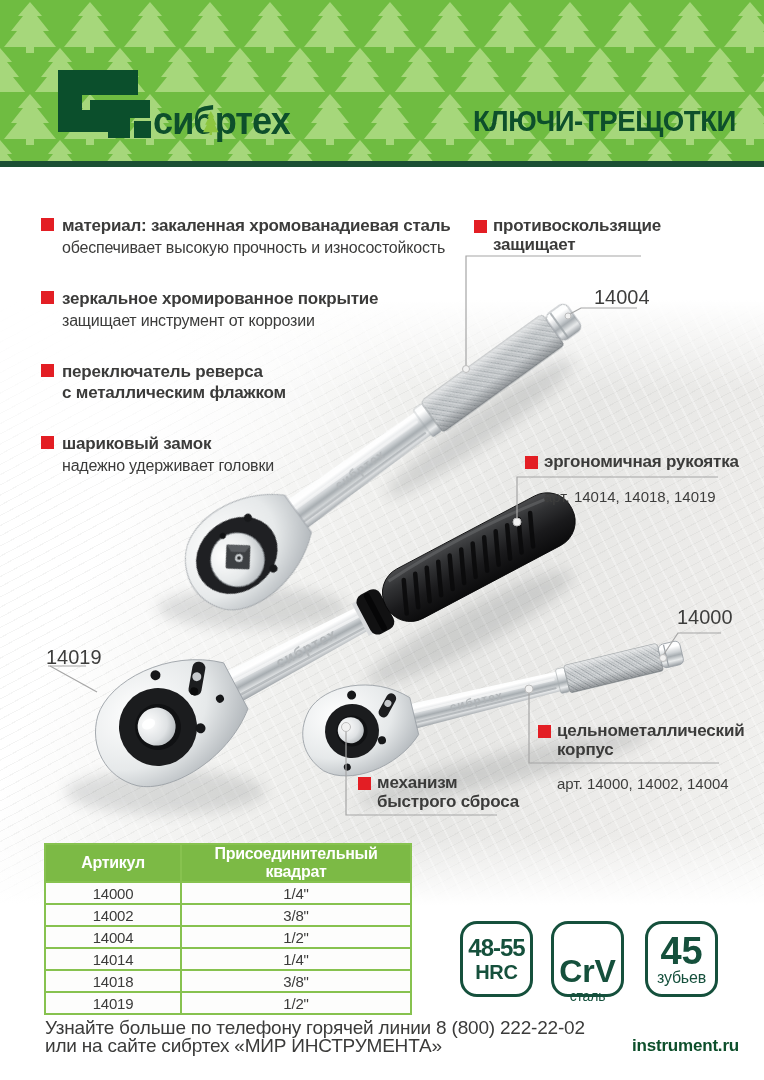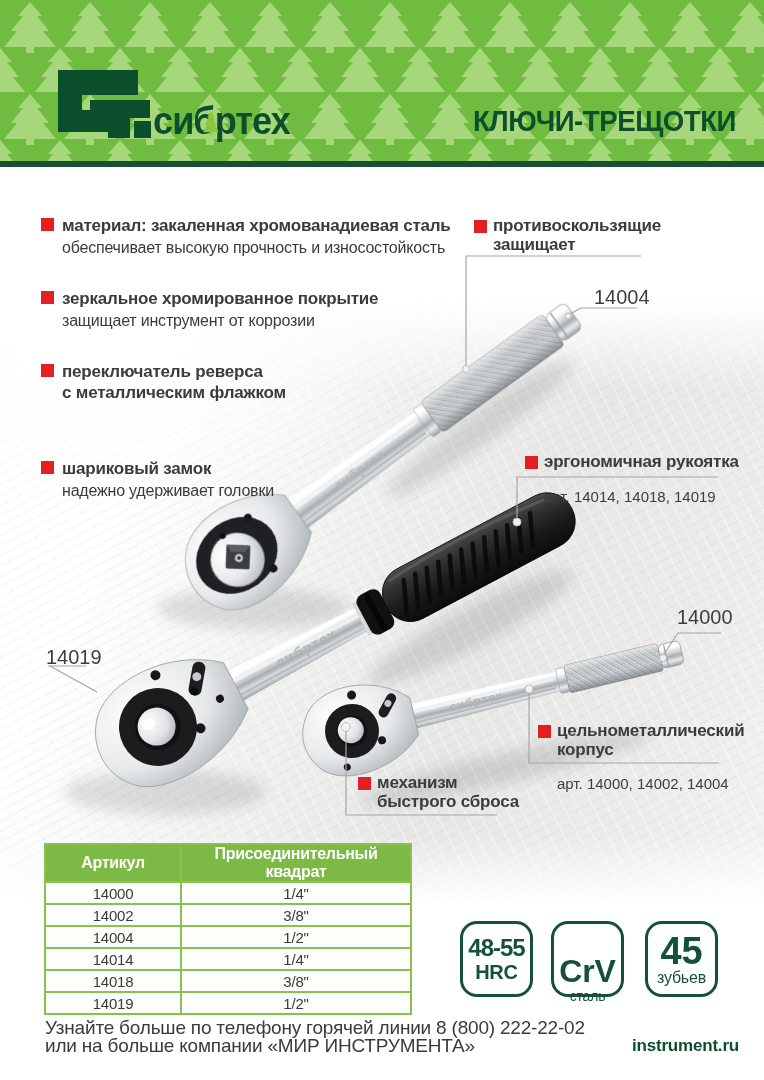--- a/index.html
+++ b/index.html
@@ -276,21 +276,21 @@
   <div class="feat" style="left:62px;top:288px;width:400px;">
     <span class="bullet"></span>
     <div class="f-title">зеркальное хромированное покрытие</div>
     <div class="f-sub">защищает инструмент от коррозии</div>
   </div>
   <div class="feat" style="left:62px;top:361px;width:400px;">
     <span class="bullet"></span>
     <div class="f-title">переключатель реверса</div>
     <div class="f-title">с металлическим флажком</div>
   </div>
-  <div class="feat" style="left:62px;top:433px;width:400px;margin-top:25px;">
+  <div class="feat" style="left:62px;top:433px;width:400px;">
     <span class="bullet"></span>
     <div class="f-title">шариковый замок</div>
     <div class="f-sub">надежно удерживает головки</div>
   </div>
 
   <div class="callout" style="left:493px;top:217px;">
     <span class="bullet"></span>
     <div class="c-title">противоскользящие</div>
     <div class="c-title">защищает</div>
   </div>
@@ -358,17 +358,17 @@
     <div class="t1">CrV</div>
     <div class="t2">сталь</div>
   </div>
   <div class="badge badge-teeth" style="left:645px;">
     <div class="t1">45</div>
     <div class="t2">зубьев</div>
   </div>
 
   <div class="footer-text">
     <div>Узнайте больше по телефону горячей линии 8 (800) 222-22-02</div>
-    <div>или на больше компании «МИР ИНСТРУМЕНТА»</div>
+    <div>или на сайте сибртех «МИР ИНСТРУМЕНТА»</div>
   </div>
   <div class="site">instrument.ru</div>
 
 </div>
 
 </body></html>

